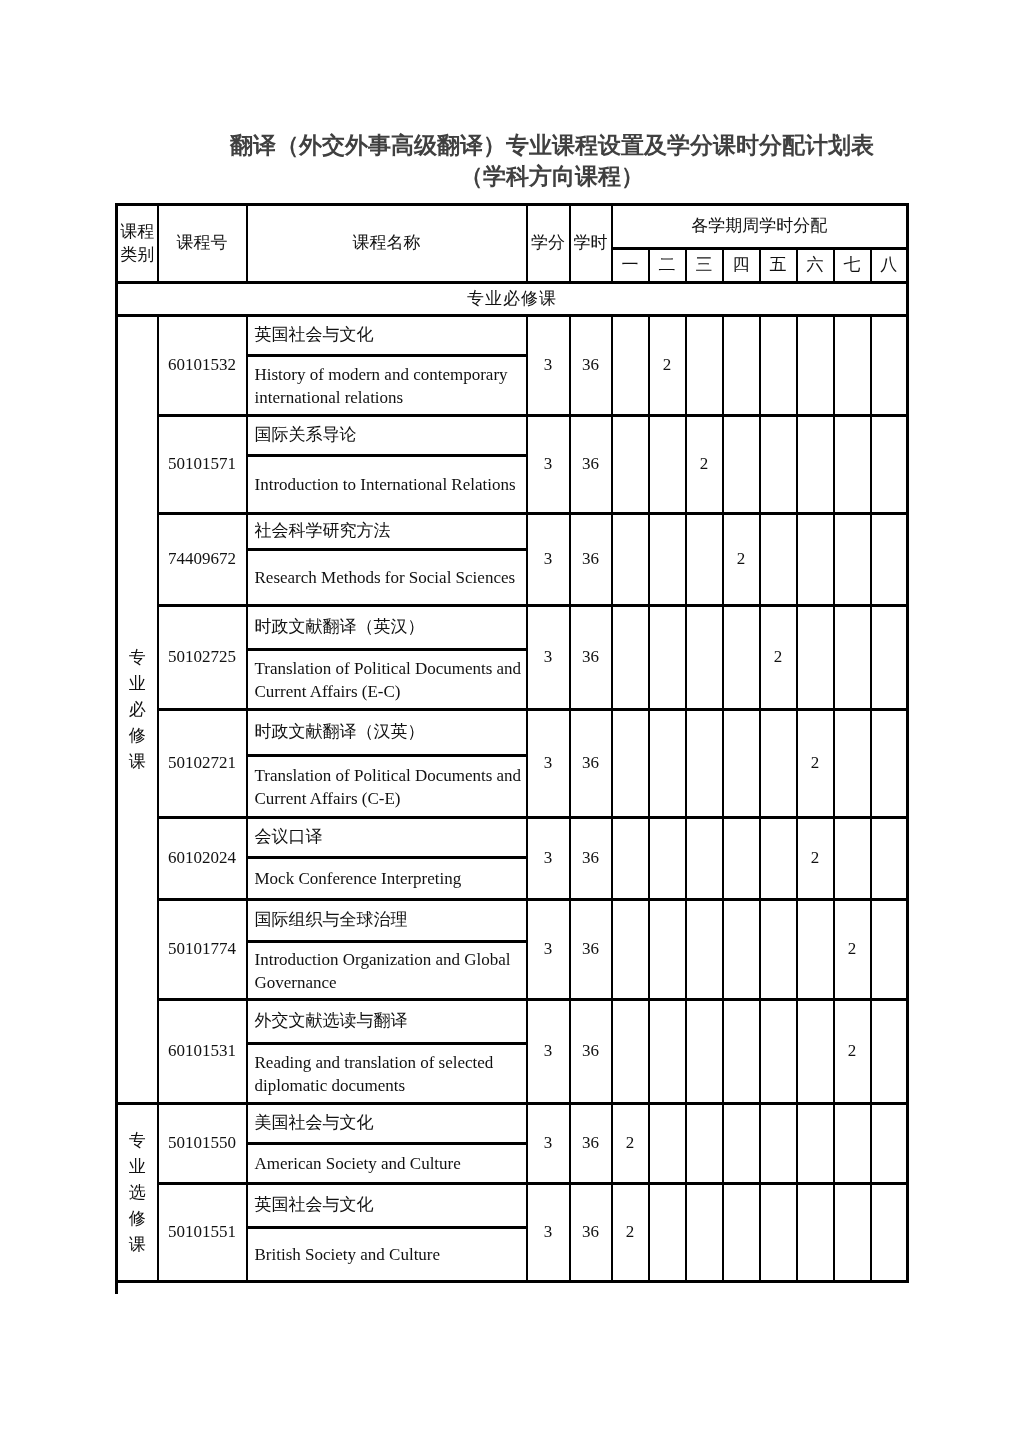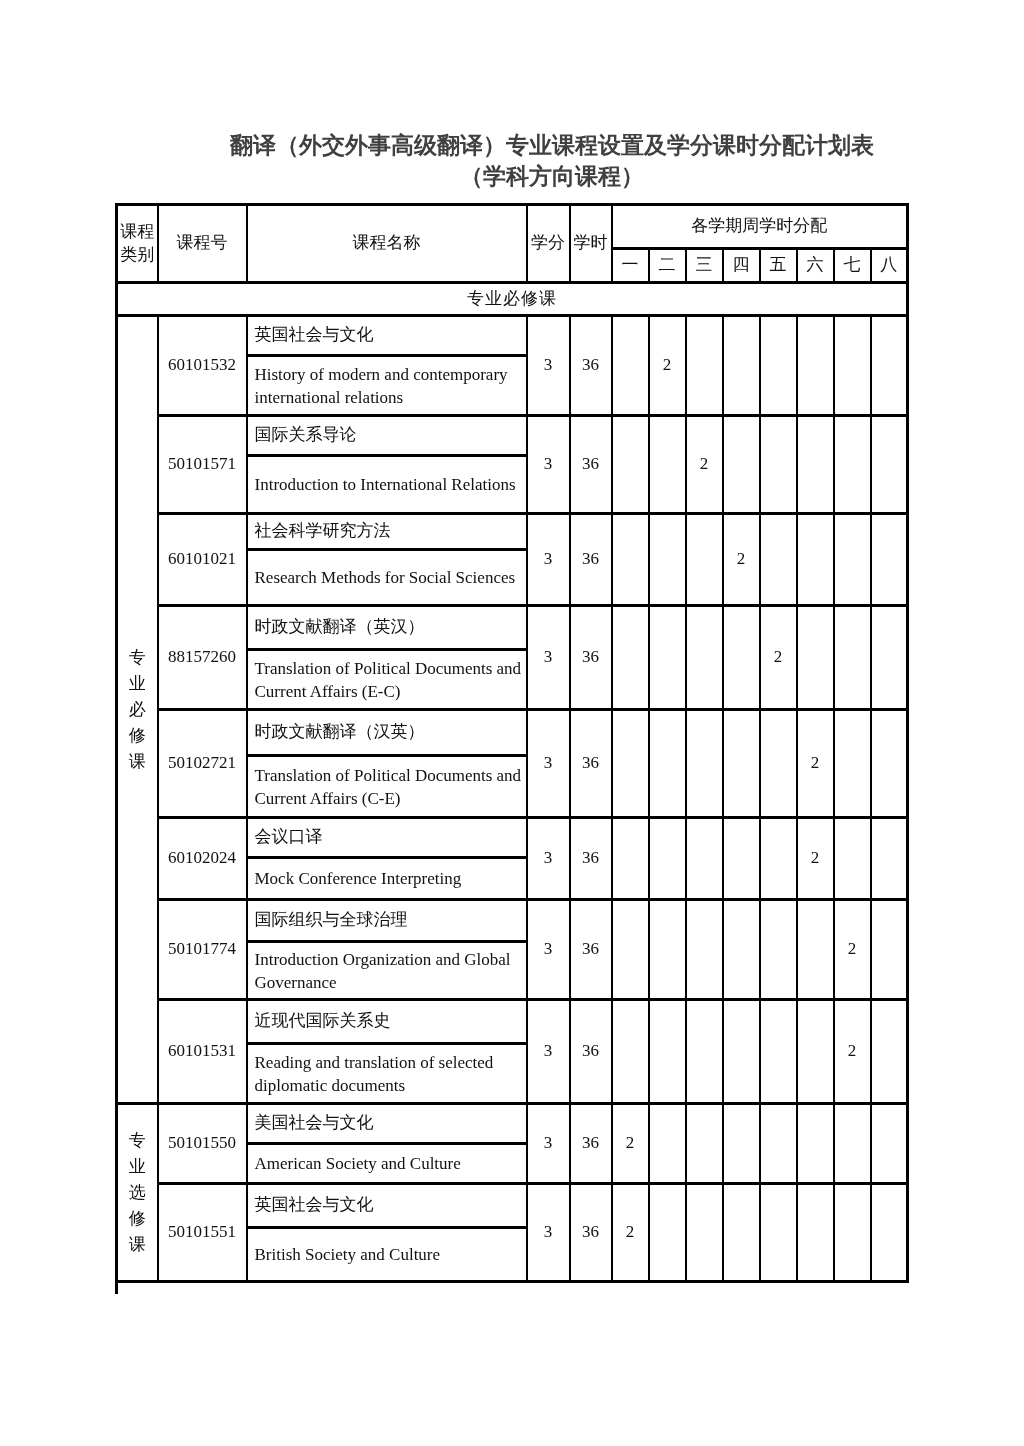--- a/index.html
+++ b/index.html
@@ -120,39 +120,39 @@
         <td rowspan="2" class="ctr"></td>
         <td rowspan="2" class="ctr"></td>
         <td rowspan="2" class="ctr"></td>
         <td rowspan="2" class="ctr"></td>
       </tr>
       <tr style="height:58px">
             <td class="en">Introduction to International Relations</td>
           </tr>
 
       <tr style="height:36px">
-        <td rowspan="2" class="ctr">60101021</td>
+        <td rowspan="2" class="ctr">74409672</td>
         <td class="cn">社会科学研究方法</td>
         <td rowspan="2" class="ctr">3</td>
         <td rowspan="2" class="ctr">36</td>
         <td rowspan="2" class="ctr"></td>
         <td rowspan="2" class="ctr"></td>
         <td rowspan="2" class="ctr"></td>
         <td rowspan="2" class="ctr">2</td>
         <td rowspan="2" class="ctr"></td>
         <td rowspan="2" class="ctr"></td>
         <td rowspan="2" class="ctr"></td>
         <td rowspan="2" class="ctr"></td>
       </tr>
       <tr style="height:56px">
             <td class="en">Research Methods for Social Sciences</td>
           </tr>
 
       <tr style="height:44px">
-        <td rowspan="2" class="ctr">88157260</td>
+        <td rowspan="2" class="ctr">50102725</td>
         <td class="cn">时政文献翻译（英汉）</td>
         <td rowspan="2" class="ctr">3</td>
         <td rowspan="2" class="ctr">36</td>
         <td rowspan="2" class="ctr"></td>
         <td rowspan="2" class="ctr"></td>
         <td rowspan="2" class="ctr"></td>
         <td rowspan="2" class="ctr"></td>
         <td rowspan="2" class="ctr">2</td>
         <td rowspan="2" class="ctr"></td>
         <td rowspan="2" class="ctr"></td>
@@ -211,21 +211,21 @@
         <td rowspan="2" class="ctr"></td>
         <td rowspan="2" class="ctr">2</td>
         <td rowspan="2" class="ctr"></td>
       </tr>
       <tr style="height:58px">
             <td class="en">Introduction Organization and Global Governance</td>
           </tr>
 
       <tr style="height:44px">
         <td rowspan="2" class="ctr">60101531</td>
-        <td class="cn">近现代国际关系史</td>
+        <td class="cn">外交文献选读与翻译</td>
         <td rowspan="2" class="ctr">3</td>
         <td rowspan="2" class="ctr">36</td>
         <td rowspan="2" class="ctr"></td>
         <td rowspan="2" class="ctr"></td>
         <td rowspan="2" class="ctr"></td>
         <td rowspan="2" class="ctr"></td>
         <td rowspan="2" class="ctr"></td>
         <td rowspan="2" class="ctr"></td>
         <td rowspan="2" class="ctr">2</td>
         <td rowspan="2" class="ctr"></td>

